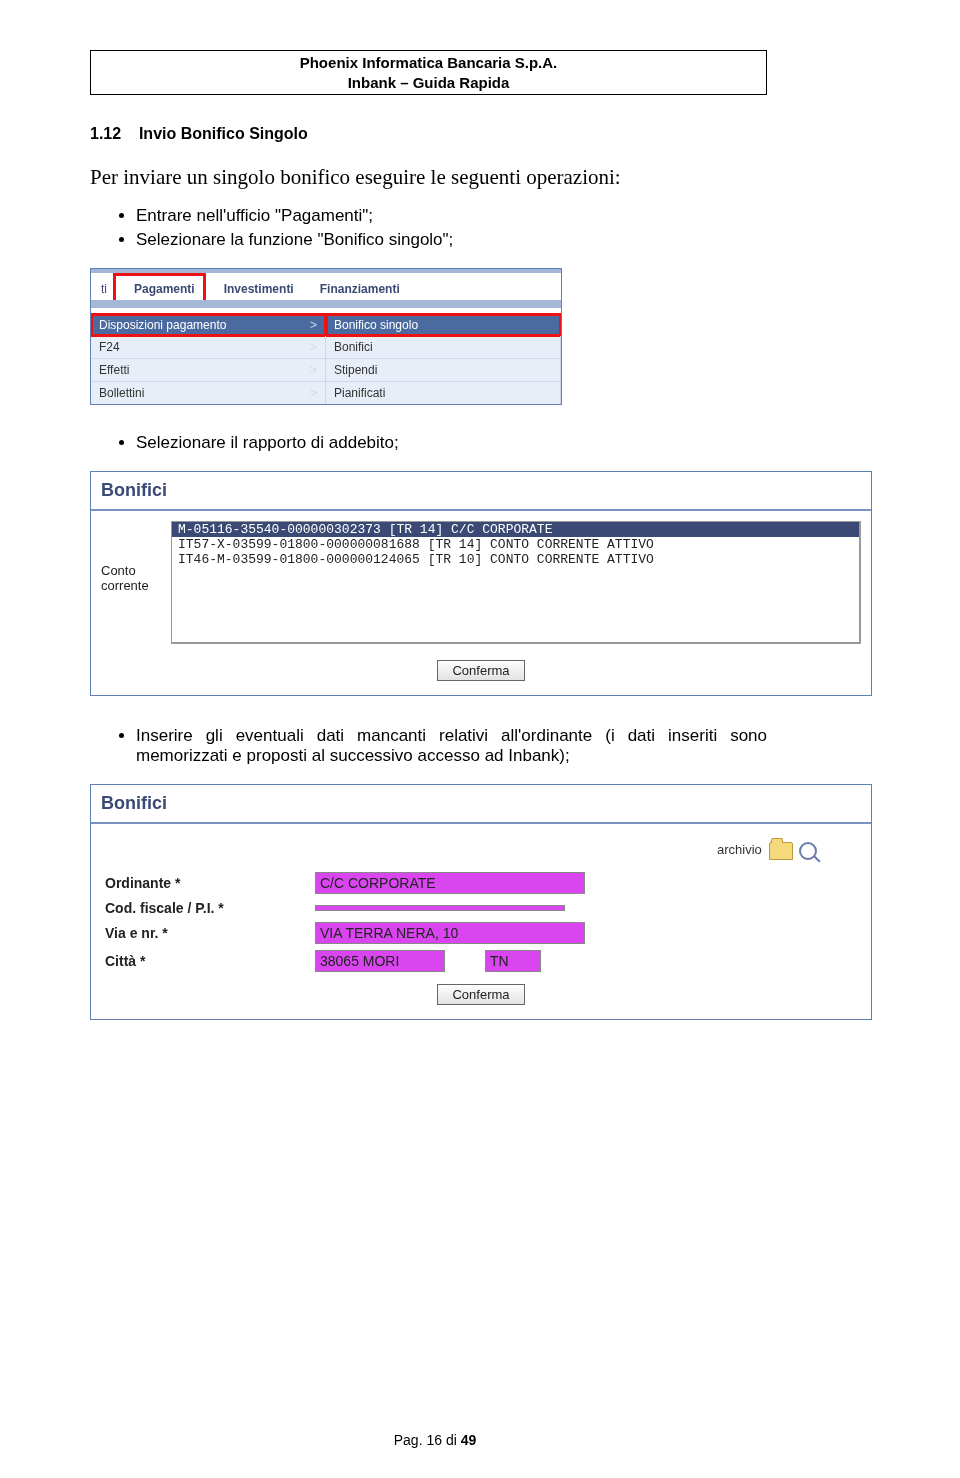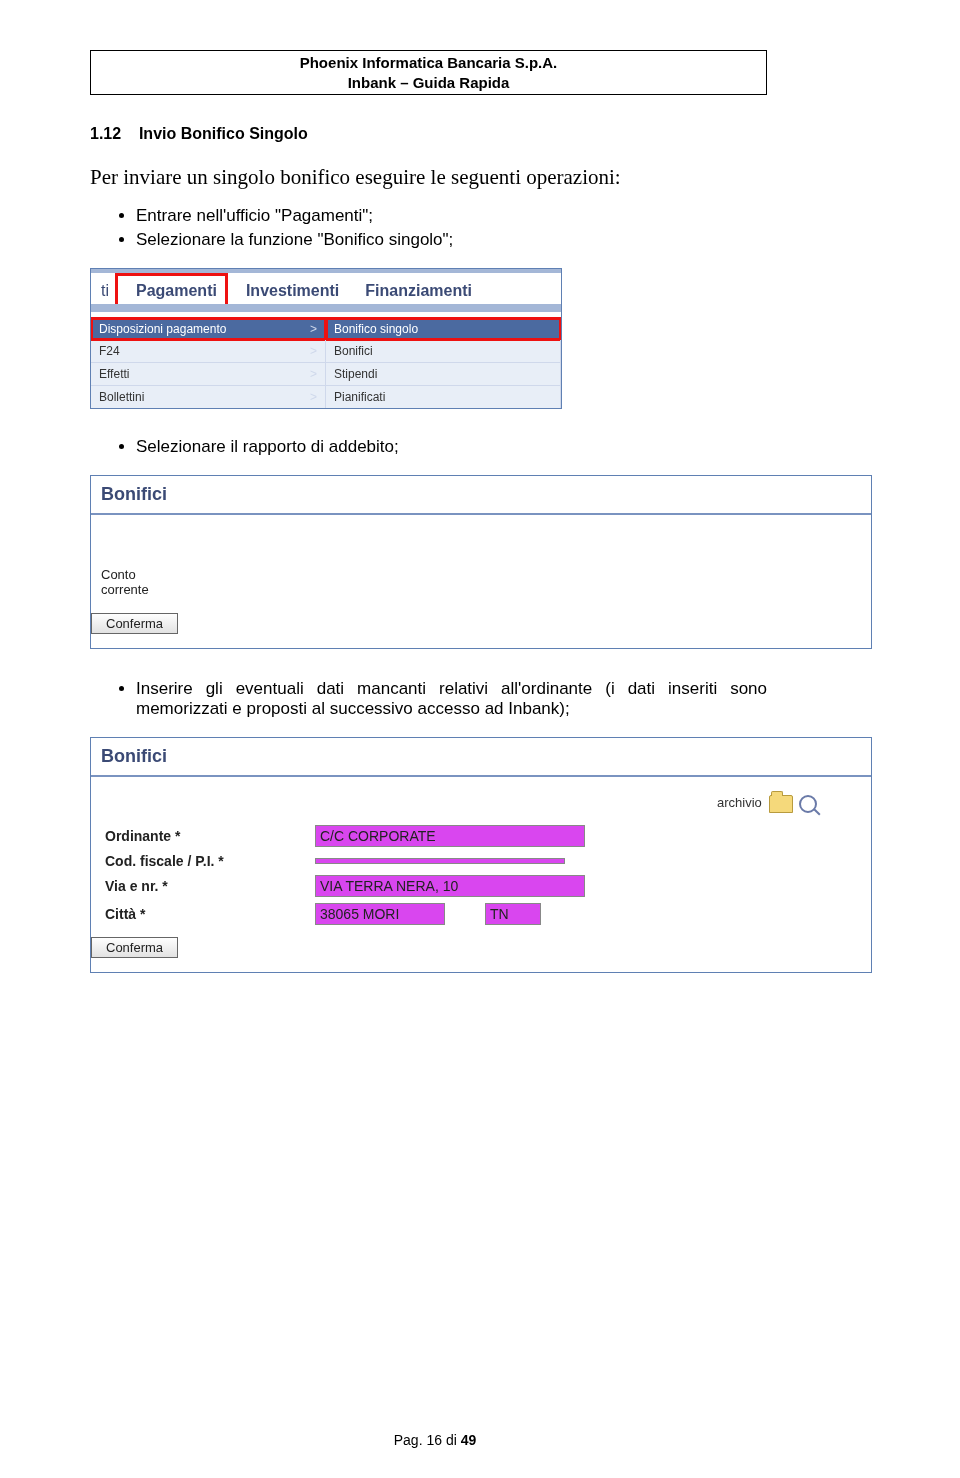--- a/index.html
+++ b/index.html
@@ -55,21 +55,21 @@
   }
   .shot1-top {
     background: #fff;
     border-bottom: 8px solid #a4b7d7;
     border-top: 4px solid #a4b7d7;
     display: flex;
     align-items: flex-end;
   }
   .tab {
     padding: 6px 8px 4px 18px;
-    font-size: 16px;
+    font-size: 12px;
     color: #3b4a75;
     font-weight: bold;
   }
   .tab.first {
     color: #3b4a75;
     padding-left: 10px;
     padding-right: 6px;
     font-weight: normal;
   }
   .tab.sel {
@@ -137,21 +137,21 @@
   }
   .cc-list .selrow {
     background: #3b4a75;
     color: #fff;
     padding: 0 6px;
   }
   .cc-list .row {
     padding: 0 6px;
   }
   .btn-row {
-    text-align: left;
+    text-align: center;
     padding-bottom: 14px;
   }
   .win-btn {
     display: inline-block;
     border: 1px solid #666;
     background: linear-gradient(#fefefe,#e2e2e2);
     padding: 2px 14px;
     font-size: 13px;
     color: #222;
     font-family: Verdana, Arial, sans-serif;
@@ -290,20 +290,25 @@
   </div>
 
   <ul class="bul">
     <li>Selezionare il rapporto di addebito;</li>
   </ul>
 
   <div class="shot2">
     <div class="panel-title">Bonifici</div>
     <div class="shot2-body">
       <div class="cc-label">Conto corrente</div>
+      <div class="cc-list">
+        <div class="selrow">M-05116-35540-000000302373 [TR 14] C/C CORPORATE</div>
+        <div class="row">IT57-X-03599-01800-000000081688 [TR 14] CONTO CORRENTE ATTIVO</div>
+        <div class="row">IT46-M-03599-01800-000000124065 [TR 10] CONTO CORRENTE ATTIVO</div>
+      </div>
     </div>
     <div class="btn-row">
       <span class="win-btn">Conferma</span>
     </div>
   </div>
 
   <ul class="bul">
     <li style="text-align:justify;">Inserire gli eventuali dati mancanti relativi all'ordinante (i dati inseriti sono memorizzati e proposti al successivo accesso ad Inbank);</li>
   </ul>
 

